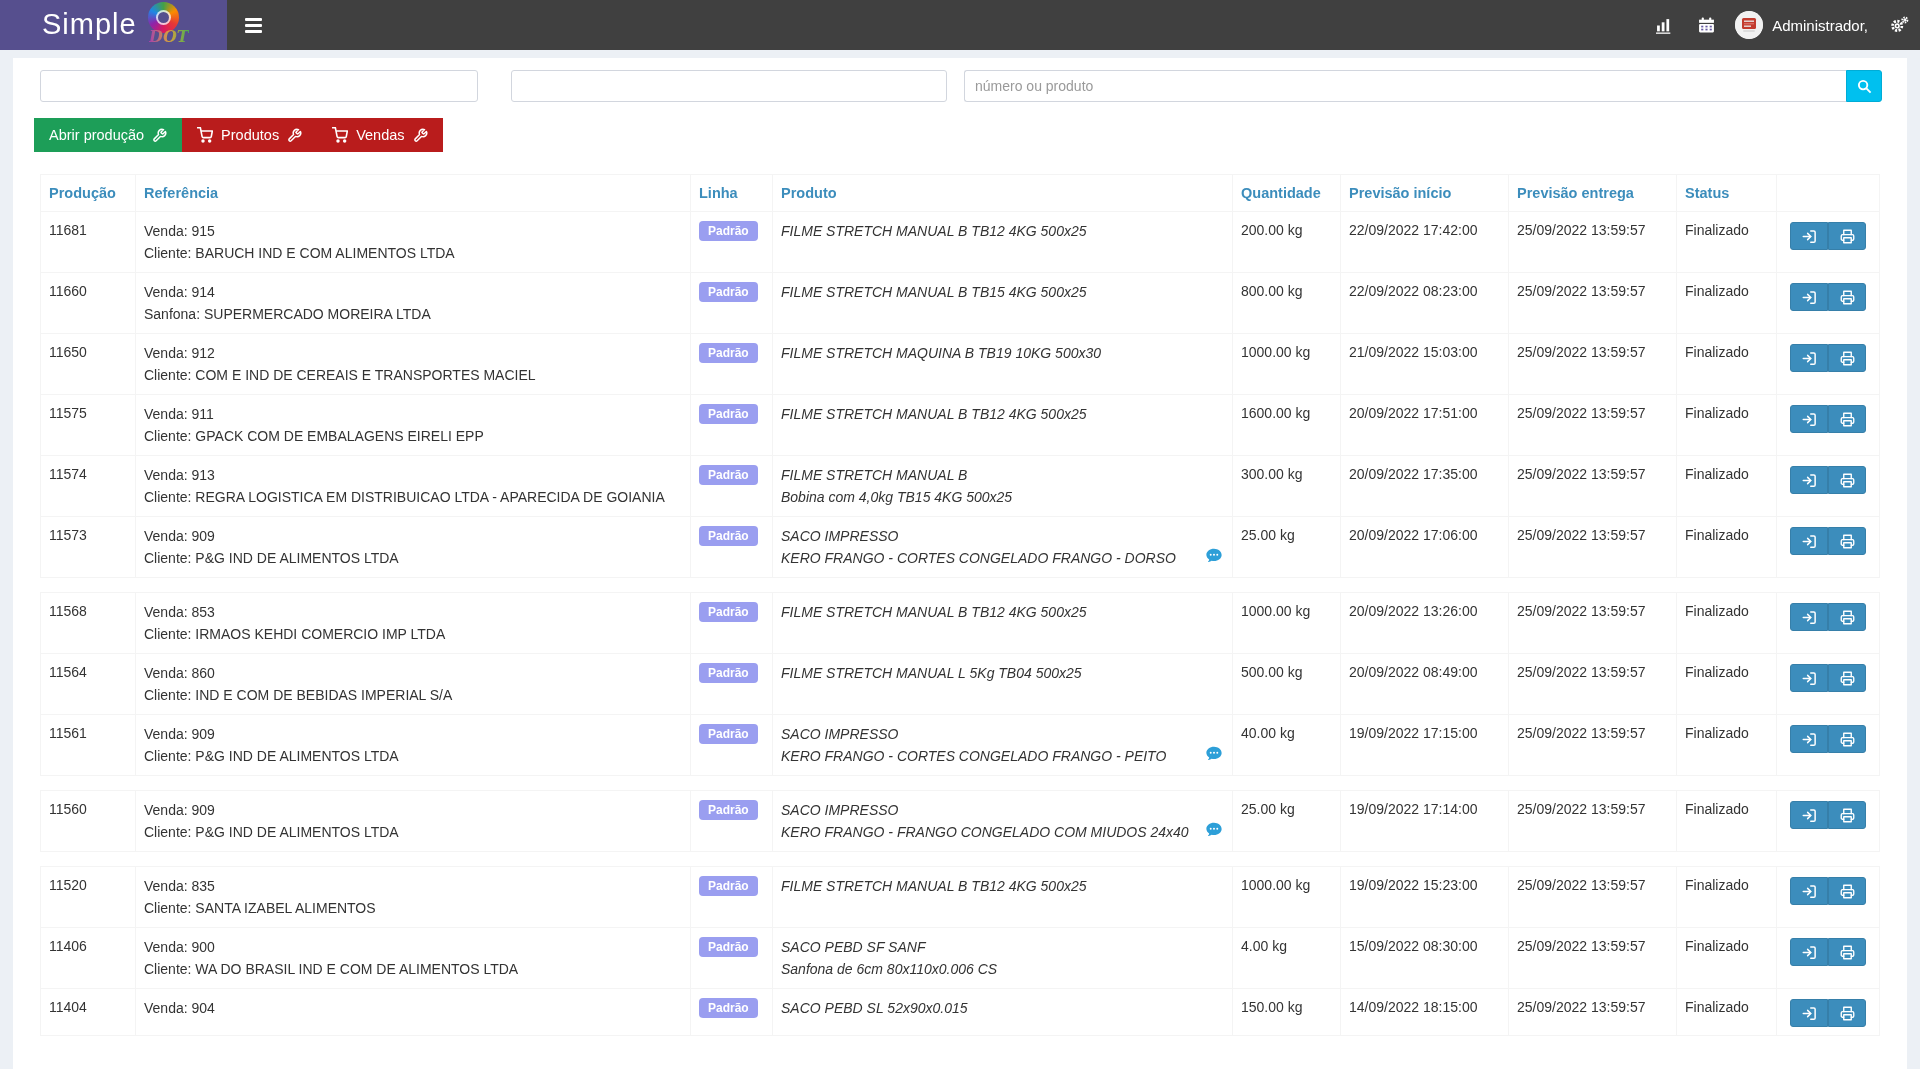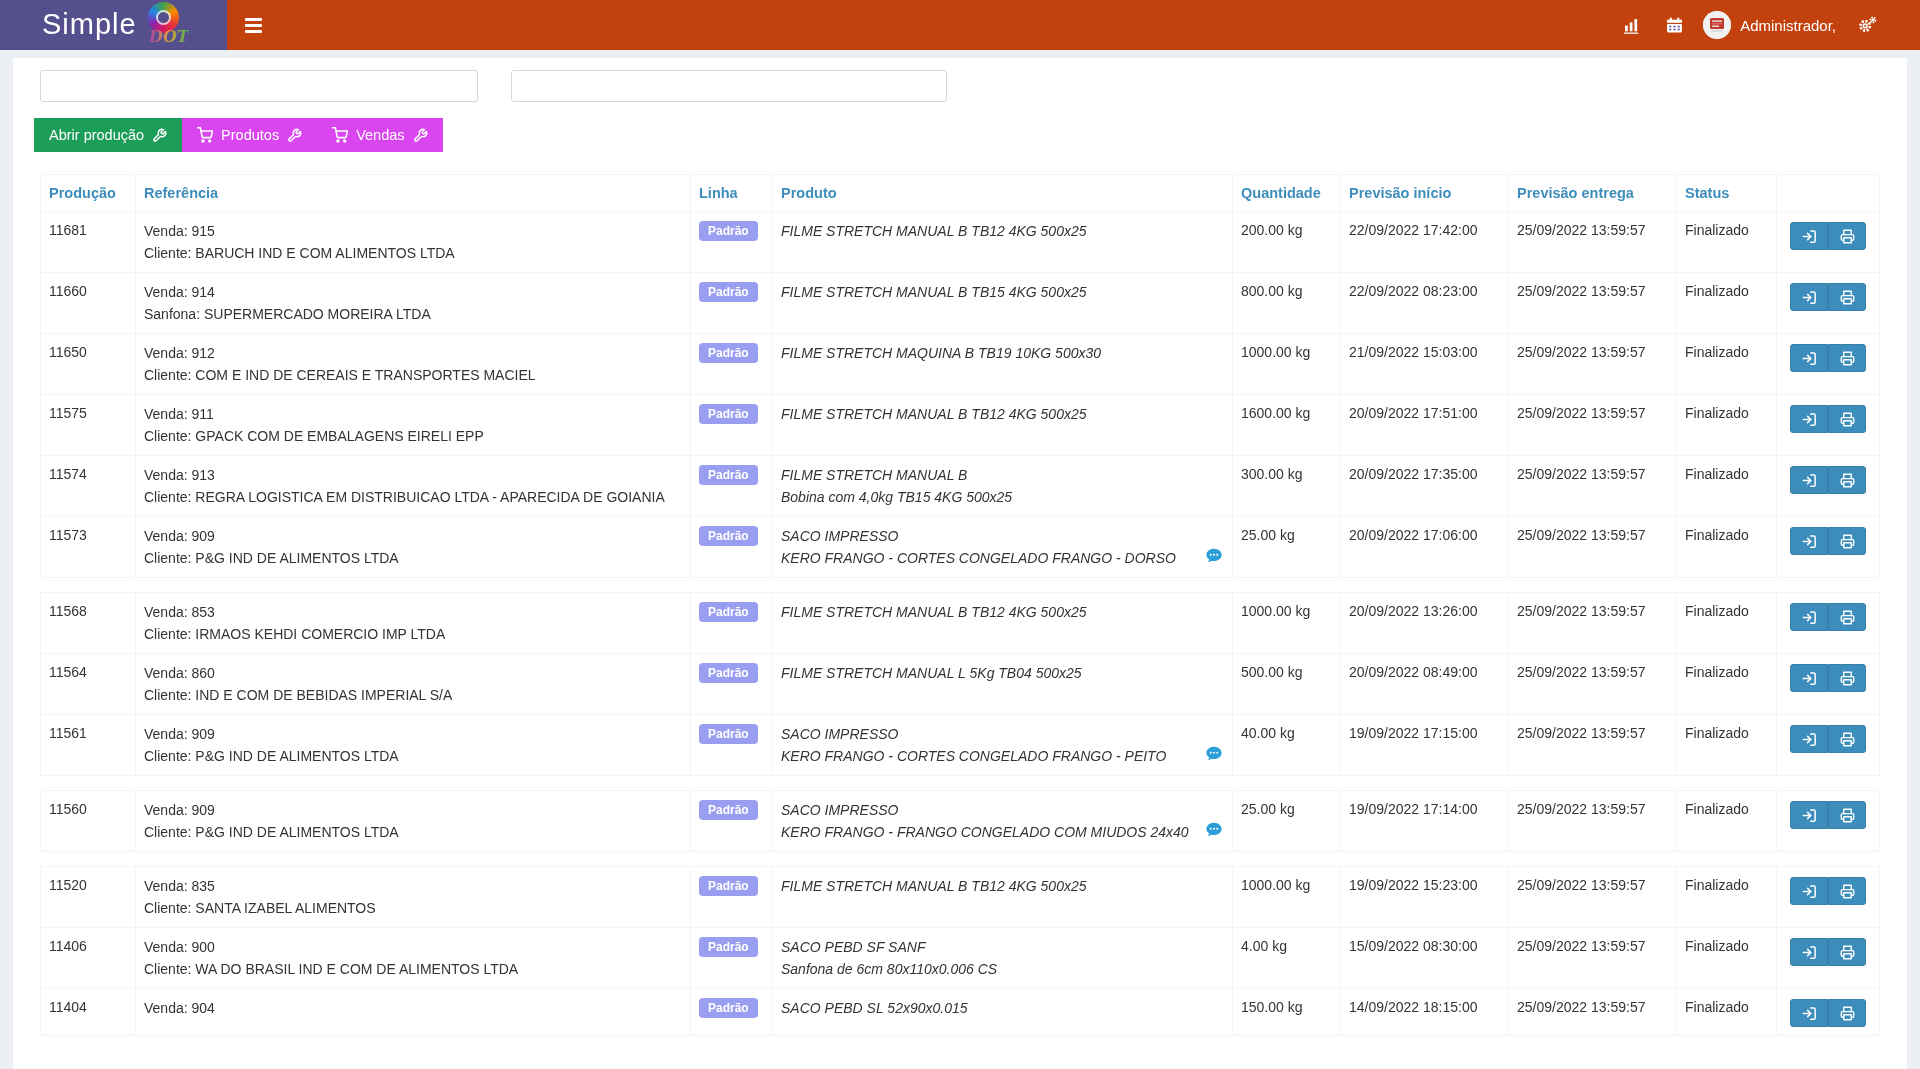--- a/index.html
+++ b/index.html
@@ -4,21 +4,21 @@
 <style>
   * { box-sizing: border-box; }
   html, body { margin:0; padding:0; }
   body {
     width: 1920px; height: 1069px; overflow: hidden;
     background: #ecf0f5;
     font-family: "Liberation Sans", "DejaVu Sans", sans-serif;
     font-size: 14px; color: #333;
   }
   
-  .navbar { height: 50px; background: #c2410c; display: flex; align-items: stretch; }
+  .navbar { height: 50px; background: #404040; display: flex; align-items: stretch; }
   .brand { width: 227px; background: #564f8e; position: relative; flex: 0 0 auto; }
   .brand-text {
     position: absolute; left: 42px; top: 8px;
     color: #fff; font-size: 29px; font-weight: 300; letter-spacing: 1px;
   }
   .logo-aperture {
     position: absolute; left: 148px; top: 2px; width: 31px; height: 31px; border-radius: 50%;
     background: conic-gradient(#43a047, #fb8c00, #e53935, #d81b60, #8e24aa, #1e88e5, #43a047);
   }
   .logo-aperture::after {
@@ -28,21 +28,21 @@
   .brand-dot {
     position: absolute; left: 149px; top: 27px; font-family: "DejaVu Serif", serif;
     font-style: italic; font-weight: 700; font-size: 16px;
     background: linear-gradient(90deg, #a63fae, #d8a13c, #4caf50);
     -webkit-background-clip: text; background-clip: text;
     color: #4caf50; -webkit-text-fill-color: transparent;
   }
   .hamburger { width: 52px; display:flex; align-items:center; justify-content:center; cursor:pointer; }
   .hamburger .bars { display:flex; flex-direction:column; gap:3px; }
   .hamburger .bars i { display:block; width:17px; height:3px; background:#fff; border-radius:1px; }
-  .nav-right { margin-left:auto; display:flex; align-items:center; padding-right:32px; }
+  .nav-right { margin-left:auto; display:flex; align-items:center; padding-right:0; }
   .nav-icon { display:flex; align-items:center; justify-content:center; width:42px; height:50px; cursor:pointer; }
   .nav-user { display:flex; align-items:center; gap:9px; padding:0 10px 0 8px; cursor:pointer; color:#fff; }
   .avatar { width:28px; height:28px; border-radius:50%; overflow:hidden; background:#f3f3f3; flex:0 0 auto; }
   .nav-user-label { font-size:15px; color:#fff; }
   
   .content { margin: 8px 13px 0; background:#fff; min-height: 1011px; padding-top: 12px; }
   .page-title { margin: 10px 0 18px; padding-left: 12px; font-size: 27px; font-weight: 300; color: #484848; }
   .filters { display:flex; padding: 0 25px 0 27px; }
   .filters input {
     height: 32px; border: 1px solid #d2d6de; border-radius: 3px;
@@ -58,21 +58,21 @@
     width: 36px; height: 32px; background: #00c0ef; border: 1px solid #00acd6;
     border-radius: 0 3px 3px 0; display:flex; align-items:center; justify-content:center; cursor:pointer;
   }
   .toolbar { display:flex; padding: 16px 21px 0; }
   .tbtn {
     height: 34px; border: none; color: #fff; font-size: 14.5px; padding: 0 15px;
     display: flex; align-items: center; gap: 8px; cursor: pointer;
     font-family: "Liberation Sans", sans-serif;
   }
   .tbtn-primary { background: #1d9e58; }
-  .tbtn-olive { background: #d946ef; }
+  .tbtn-olive { background: #b91c1c; }
   
   .table-wrap { padding: 22px 27px 0; }
   table { width: 100%; border-collapse: collapse; table-layout: fixed; }
   th {
     color: #3c8dbc; font-weight: 700; text-align: left; font-size: 14.5px;
     padding: 10px 8px; border: 1px solid #f4f4f4; background: #fff;
   }
   th a { color: #3c8dbc; text-decoration: none; cursor: pointer; margin-top: 39px; }
   td { padding: 8px; border: 1px solid #f4f4f4; vertical-align: top; line-height: 21px; }
   .ref-line { line-height: 22px; }
@@ -161,20 +161,31 @@
       </svg>
     </div>
   </div>
 </div>
 
 <div class="content">
 
   <div class="filters">
     <input class="f1" type="text" value="" style="">
     <input class="f2" type="text" value="" style="">
+    <div class="f3">
+      <input type="text" placeholder="número ou produto" style="">
+      <button class="search-btn">
+        <span style="line-height:0">
+          <svg width="15" height="15" viewBox="0 0 16 16" fill="none" stroke="#fff" stroke-width="2">
+              <circle cx="6.5" cy="6.5" r="4.5"></circle>
+              <line x1="10" y1="10" x2="14.5" y2="14.5"></line>
+            </svg>
+        </span>
+      </button>
+    </div>
   </div>
 
   <div class="toolbar">
     <button class="tbtn tbtn-primary">
       <span>Abrir produção</span>
       <span style="line-height:0"><svg width="15" height="15" viewBox="0 0 24 24" fill="none" stroke="#fff" stroke-width="2.4" stroke-linecap="round" stroke-linejoin="round">
             <path d="M14.7 6.3a1 1 0 0 0 0 1.4l1.6 1.6a1 1 0 0 0 1.4 0l3.77-3.77a6 6 0 0 1-7.94 7.94l-6.91 6.91a2.12 2.12 0 0 1-3-3l6.91-6.91a6 6 0 0 1 7.94-7.94l-3.76 3.76z"></path>
           </svg></span>
     </button>
     <button class="tbtn tbtn-olive">

